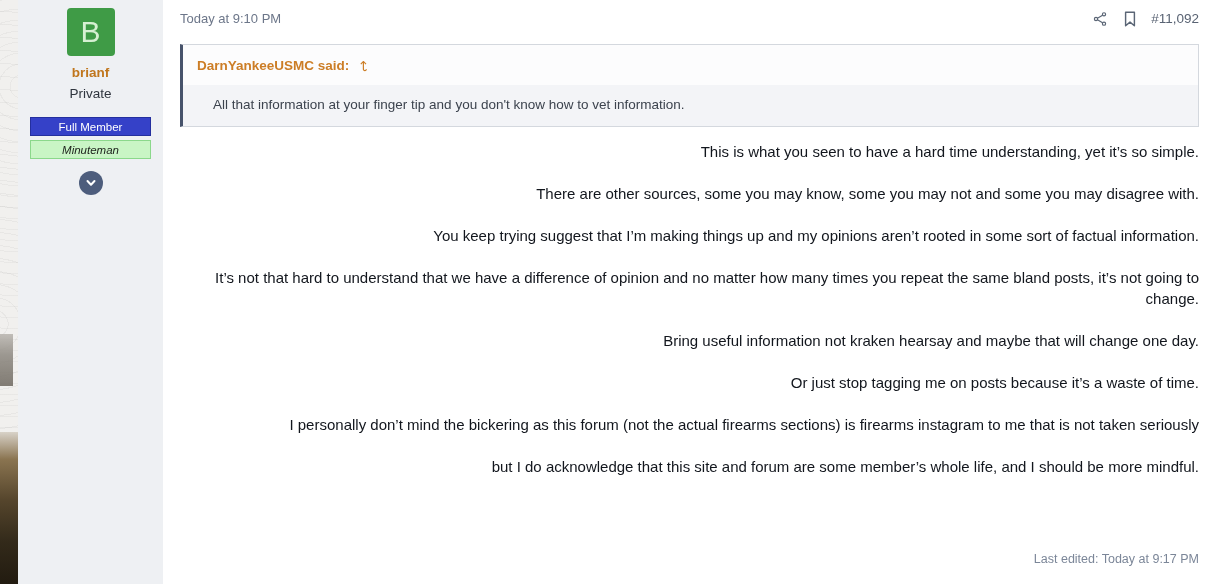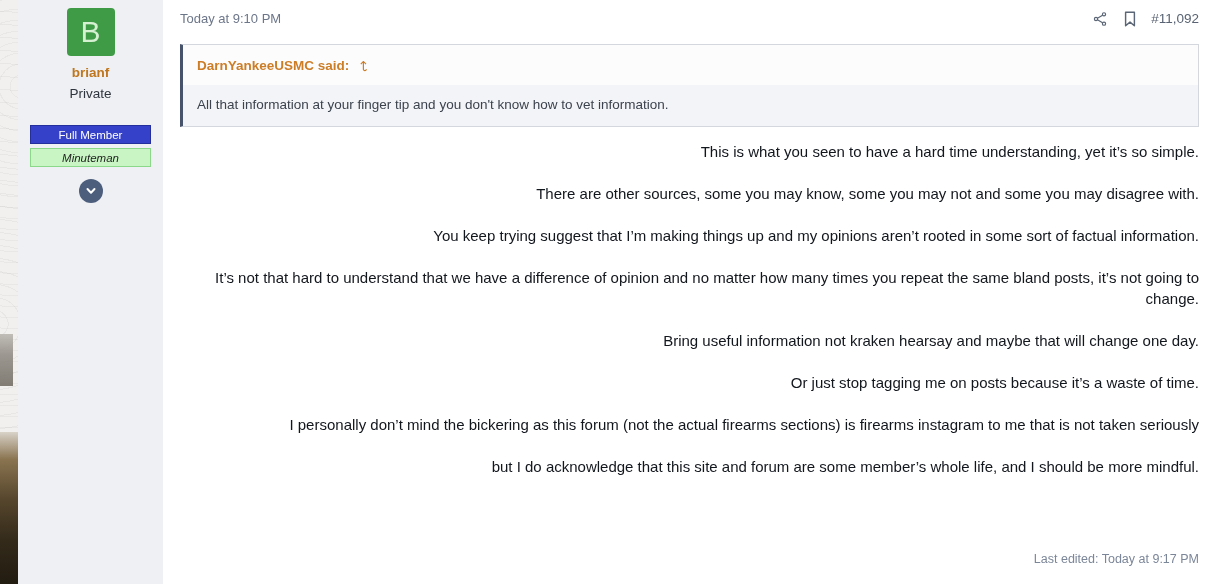--- a/index.html
+++ b/index.html
@@ -72,21 +72,21 @@
     margin-top: 6px;
     font-size: 13.5px;
     color: #2f353e;
   }
   .badge {
     width: 121px; height: 19px;
     display: flex; align-items: center; justify-content: center;
     font-size: 11.5px;
   }
   .badge-blue {
-    margin-top: 24px;
+    margin-top: 16px;
     background: #3541c8;
     border: 1px solid #242f9e;
     color: #ffffff;
   }
   .badge-green {
     margin-top: 4px;
     background: #c9f5c5;
     border: 1px solid #8bd88b;
     color: #20251f;
     font-style: italic;
@@ -160,21 +160,21 @@
     cursor: pointer;
     line-height: 1;
   }
   .quote-content {
     background: #f3f4f7;
     padding: 13px 14px 14px 14px;
     font-size: 13.5px;
     color: #3c434e;
     line-height: 1.05;
   }
-  .quote-content p { margin: 0 0 22px 0; }
+  .quote-content p { margin: 0 0 22px 16px; }
   .quote-content p:last-child { margin-bottom: 0; }
 
   
   .post-body {
     margin-top: 14px;
     font-size: 15px;
     line-height: 21px;
     color: #12161d;
     text-align: right;
   }

